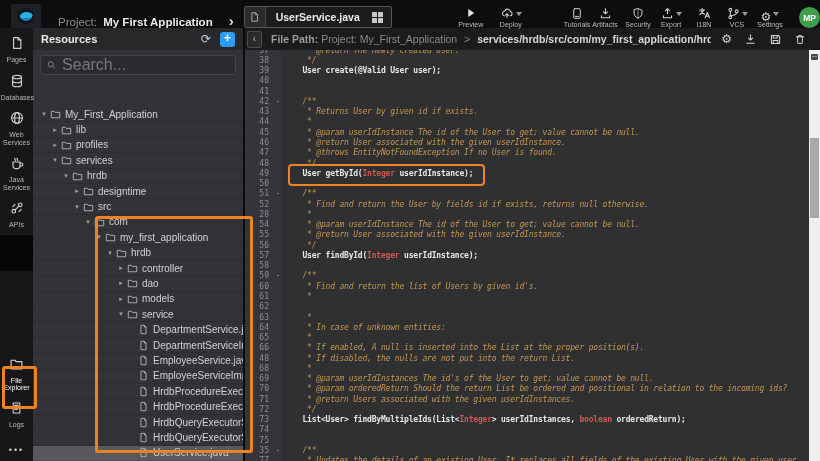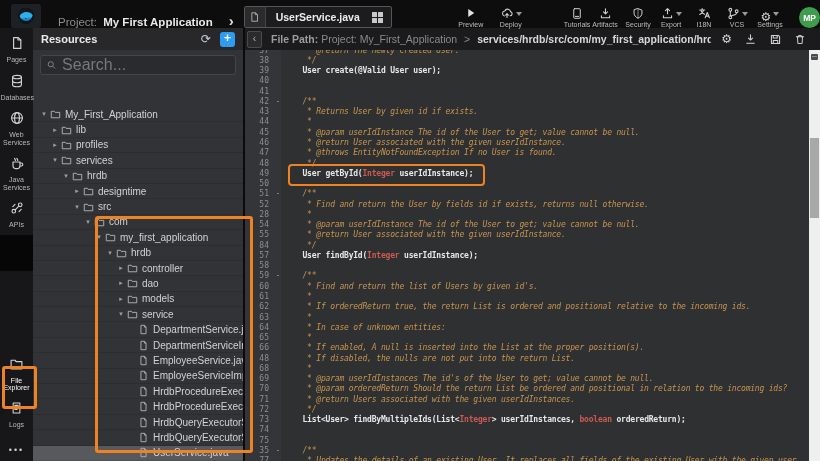--- a/index.html
+++ b/index.html
@@ -586,27 +586,27 @@
           <div class="cl"><span class="ln">46</span><span class="fold"></span><span class="ctext"><span class="tok-c">     * @return User associated with the given userIdInstance.</span></span></div>
           <div class="cl"><span class="ln">47</span><span class="fold"></span><span class="ctext"><span class="tok-c">     * @throws EntityNotFoundException If no User is found.</span></span></div>
           <div class="cl"><span class="ln">48</span><span class="fold"></span><span class="ctext"><span class="tok-c">     */</span></span></div>
           <div class="cl"><span class="ln">49</span><span class="fold"></span><span class="ctext"><span class="tok-n">    User getById(</span><span class="tok-k">Integer</span><span class="tok-n"> userIdInstance);</span></span></div>
           <div class="cl"><span class="ln">50</span><span class="fold"></span><span class="ctext"></span></div>
           <div class="cl"><span class="ln">51</span><span class="fold">-</span><span class="ctext"><span class="tok-c">    /**</span></span></div>
           <div class="cl"><span class="ln">52</span><span class="fold"></span><span class="ctext"><span class="tok-c">     * Find and return the User by fields id if exists, returns null otherwise.</span></span></div>
           <div class="cl"><span class="ln">28</span><span class="fold"></span><span class="ctext"><span class="tok-c">     *</span></span></div>
           <div class="cl"><span class="ln">54</span><span class="fold"></span><span class="ctext"><span class="tok-c">     * @param userIdInstance The id of the User to get; value cannot be null.</span></span></div>
           <div class="cl"><span class="ln">55</span><span class="fold"></span><span class="ctext"><span class="tok-c">     * @return User associated with the given userIdInstance.</span></span></div>
-          <div class="cl"><span class="ln">84</span><span class="fold"></span><span class="ctext"><span class="tok-c">     */</span></span></div>
+          <div class="cl"><span class="ln">56</span><span class="fold"></span><span class="ctext"><span class="tok-c">     */</span></span></div>
           <div class="cl"><span class="ln">57</span><span class="fold"></span><span class="ctext"><span class="tok-n">    User findById(</span><span class="tok-k">Integer</span><span class="tok-n"> userIdInstance);</span></span></div>
           <div class="cl"><span class="ln">58</span><span class="fold"></span><span class="ctext"></span></div>
           <div class="cl"><span class="ln">59</span><span class="fold">-</span><span class="ctext"><span class="tok-c">    /**</span></span></div>
           <div class="cl"><span class="ln">60</span><span class="fold"></span><span class="ctext"><span class="tok-c">     * Find and return the list of Users by given id's.</span></span></div>
           <div class="cl"><span class="ln">61</span><span class="fold"></span><span class="ctext"><span class="tok-c">     *</span></span></div>
-          <div class="cl"><span class="ln">62</span><span class="fold"></span><span class="ctext"><span class="tok-c">     * If orderedReturn true, the return List is ordered and positional relative to the incoming ids.</span></span></div>
+          <div class="cl"><span class="ln">62</span><span class="fold"></span></div>
           <div class="cl"><span class="ln">63</span><span class="fold"></span><span class="ctext"><span class="tok-c">     *</span></span></div>
           <div class="cl"><span class="ln">64</span><span class="fold"></span><span class="ctext"><span class="tok-c">     * In case of unknown entities:</span></span></div>
           <div class="cl"><span class="ln">65</span><span class="fold"></span><span class="ctext"><span class="tok-c">     *</span></span></div>
           <div class="cl"><span class="ln">66</span><span class="fold"></span><span class="ctext"><span class="tok-c">     * If enabled, A null is inserted into the List at the proper position(s).</span></span></div>
           <div class="cl"><span class="ln">48</span><span class="fold"></span><span class="ctext"><span class="tok-c">     * If disabled, the nulls are not put into the return List.</span></span></div>
           <div class="cl"><span class="ln">68</span><span class="fold"></span><span class="ctext"><span class="tok-c">     *</span></span></div>
           <div class="cl"><span class="ln">69</span><span class="fold"></span><span class="ctext"><span class="tok-c">     * @param userIdInstances The id's of the User to get; value cannot be null.</span></span></div>
           <div class="cl"><span class="ln">70</span><span class="fold"></span><span class="ctext"><span class="tok-c">     * @param orderedReturn Should the return List be ordered and positional in relation to the incoming ids?</span></span></div>
           <div class="cl"><span class="ln">71</span><span class="fold"></span><span class="ctext"><span class="tok-c">     * @return Users associated with the given userIdInstances.</span></span></div>
           <div class="cl"><span class="ln">72</span><span class="fold"></span><span class="ctext"><span class="tok-c">     */</span></span></div>

